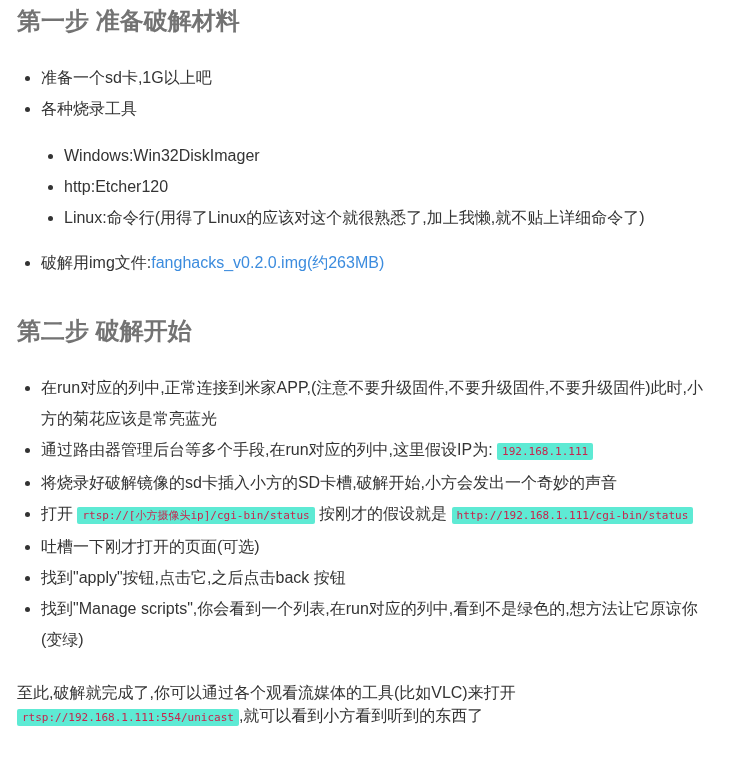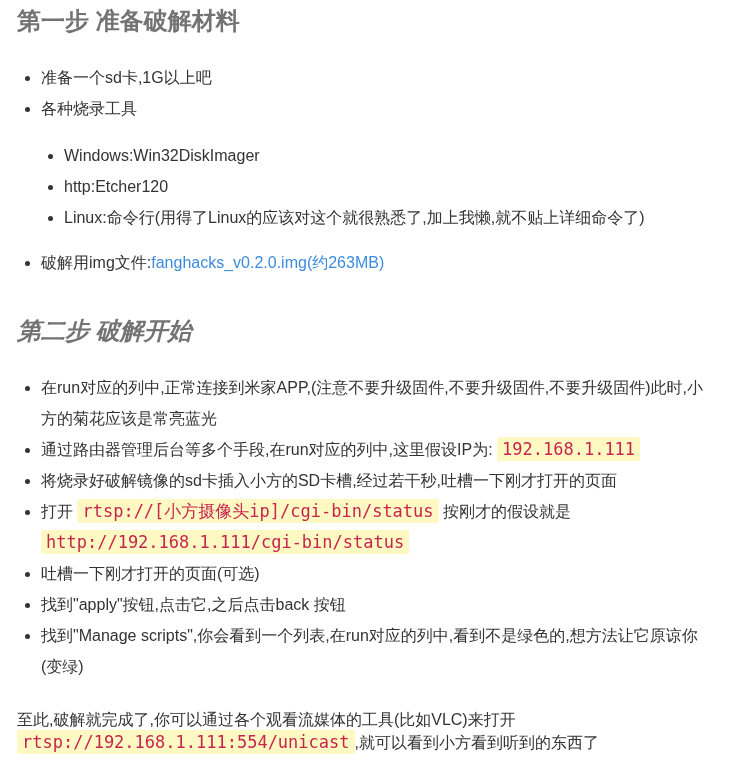--- a/index.html
+++ b/index.html
@@ -16,21 +16,21 @@
   .page {
     padding: 6px 24px 0 17px;
   }
   h2 {
     font-size: 24px;
     font-weight: bold;
     color: #737373;
     line-height: 1.25;
     margin: 0 0 26px 0;
   }
-  h2.second { margin-top: 38px; font-style: italic; }
+  h2.second { margin-top: 38px; }
   ul {
     margin: 0 0 26px 0;
     padding-left: 24px;
     list-style: disc outside;
   }
   li {
     line-height: 31px;
     color: #333333;
   }
   ul ul {
@@ -38,23 +38,23 @@
     padding-left: 23px;
   }
   a.doc-link {
     color: #3c8cde;
     text-decoration: none;
     cursor: pointer;
     margin-top: 12px;
   }
   code.inline-code {
     font-family: "DejaVu Sans Mono", "Liberation Mono", monospace;
-    font-size: 17px;
+    font-size: 11px;
     color: #c7254e;
-    background: #fef9c3;
+    background: #5eead4;
     padding: 2px 5px;
     border-radius: 2px;
     white-space: nowrap;
   }
   p.closing {
     margin: 2px 0 0 0;
     line-height: 23px;
   }
 </style>
 </head>
@@ -90,21 +90,21 @@
   <h2 class="second">第二步 破解开始</h2>
 
   <ul>
     <li>
       <span>在run对应的列中,正常连接到米家APP,(注意不要升级固件,不要升级固件,不要升级固件)此时,小方的菊花应该是常亮蓝光</span>
     </li>
     <li>
       <span>通过路由器管理后台等多个手段,在run对应的列中,这里假设IP为: </span><code class="inline-code">192.168.1.111</code>
     </li>
     <li>
-      <span>将烧录好破解镜像的sd卡插入小方的SD卡槽,经过若干秒,吐槽一下刚才打开的页面</span>
+      <span>将烧录好破解镜像的sd卡插入小方的SD卡槽,破解开始,小方会发出一个奇妙的声音</span>
     </li>
     <li>
       <span>打开 </span><code class="inline-code">rtsp://[小方摄像头ip]/cgi-bin/status</code><span> 按刚才的假设就是 </span><code class="inline-code">http://192.168.1.111/cgi-bin/status</code>
     </li>
     <li>
       <span>吐槽一下刚才打开的页面(可选)</span>
     </li>
     <li>
       <span>找到"apply"按钮,点击它,之后点击back 按钮</span>
     </li>

